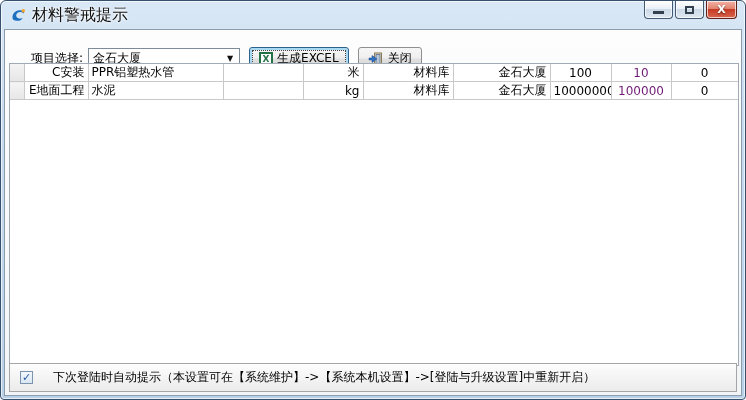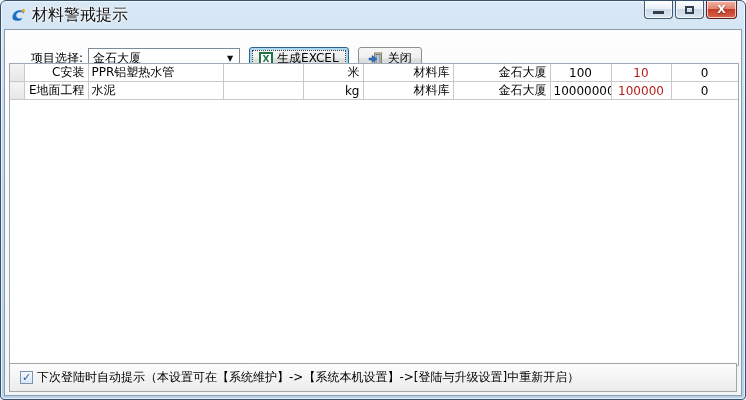--- a/index.html
+++ b/index.html
@@ -80,36 +80,36 @@
     border-right:1px solid #c9c9c9; border-bottom:1px solid #c9c9c9;
     white-space:nowrap; overflow:hidden; color:#000; }
   th {
     background:linear-gradient(#fdfdfd, #ececec);
     border-bottom:1px solid #b3b3b3; text-align:center; position:relative;
   }
   td.ind, th.ind { background:linear-gradient(#f4f4f4,#e6e6e6); }
   .al { text-align:left; }
   .ac { text-align:right; }
   .ar { text-align:center; }
-  .red { color:#b91c1c;margin-left:36px; }
+  .red { color:#701a75;margin-left:36px; }
   .sort-tri { position:absolute; right:4px; top:3px; font-size:8px; color:#9a9a9a; line-height:10px; }
 
   
   .footer {
     position:absolute; left:4px; right:4px; bottom:3px; height:29px;
     border:1px solid #a5a5a5;
     background:linear-gradient(#fdfdfd,#ebebeb);
     display:flex; align-items:center; padding-left:10px;
   }
   .checkbox {
     width:13px; height:13px; border:1px solid #7c93ad; background:linear-gradient(#f4f8fc,#d9e7f3);
     display:flex; align-items:center; justify-content:center;
     font-size:11px; color:#2c5aa0; font-weight:bold; cursor:default;
   }
-  .cb-label { font-size:12px; margin-left:4px; }
+  .cb-label { font-size:12px; margin-left:20px; }
   .footer-note { font-size:12px; color:#000; }
 </style>
 </head>
 <body>
 
 <div class="window">
 
   <div class="titlebar">
     <svg class="title-icon" viewBox="0 0 16 16">
       <path d="M3 12 C1 8 4 3 9 3 C12 3 14 5 13 6 C11 4 7 4 6 7 C5 10 9 12 12 10 C11 13 6 14 3 12 Z" fill="#1d6fc0"></path>

